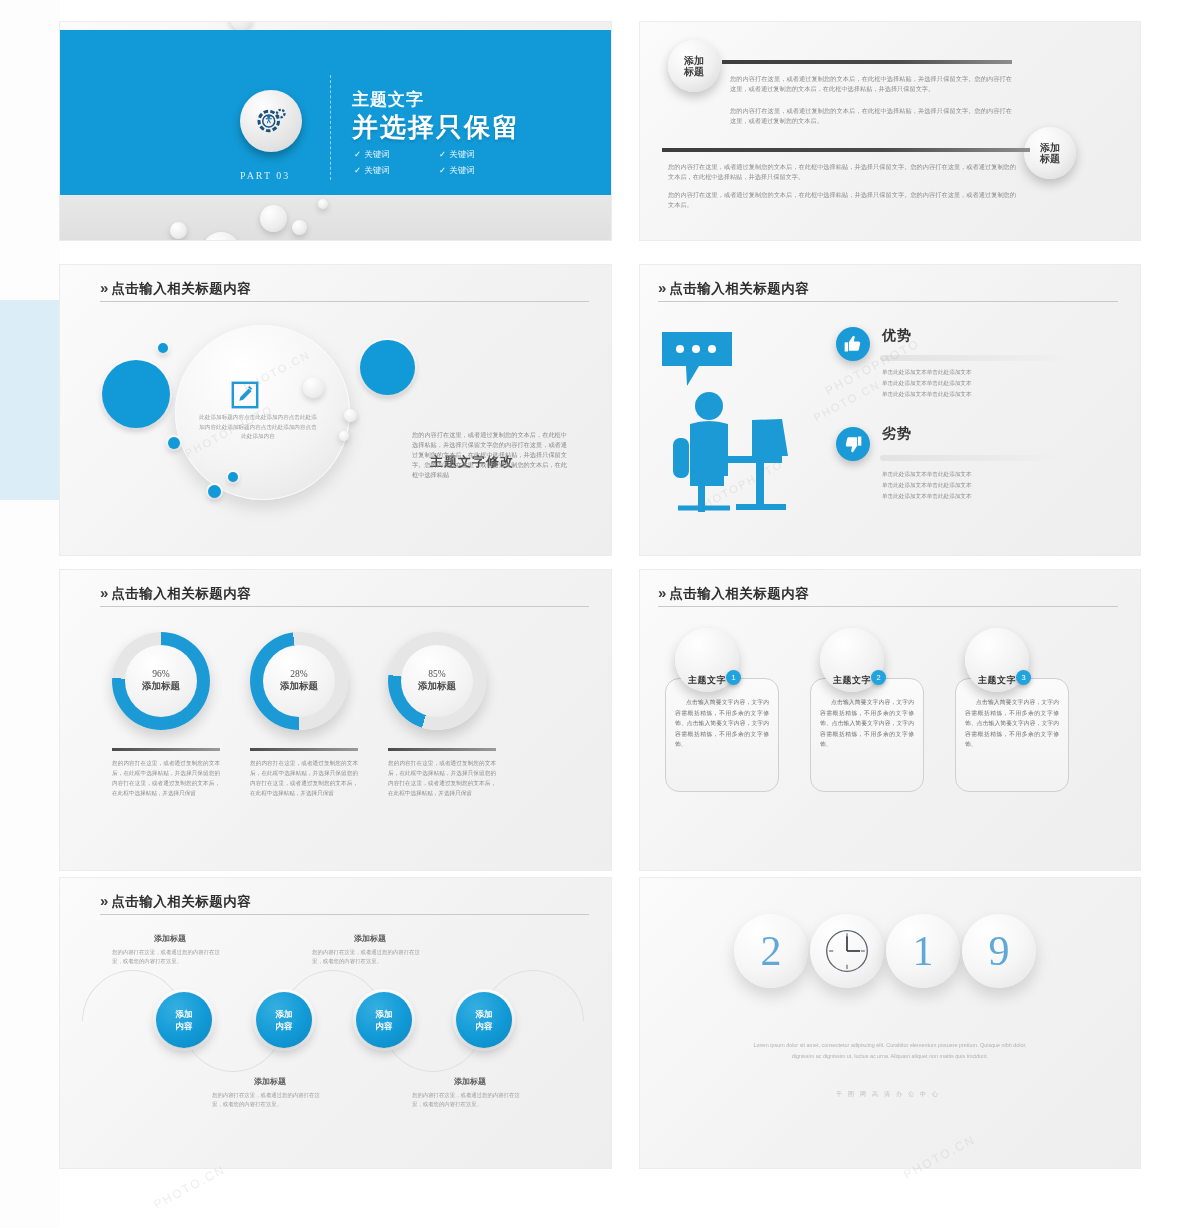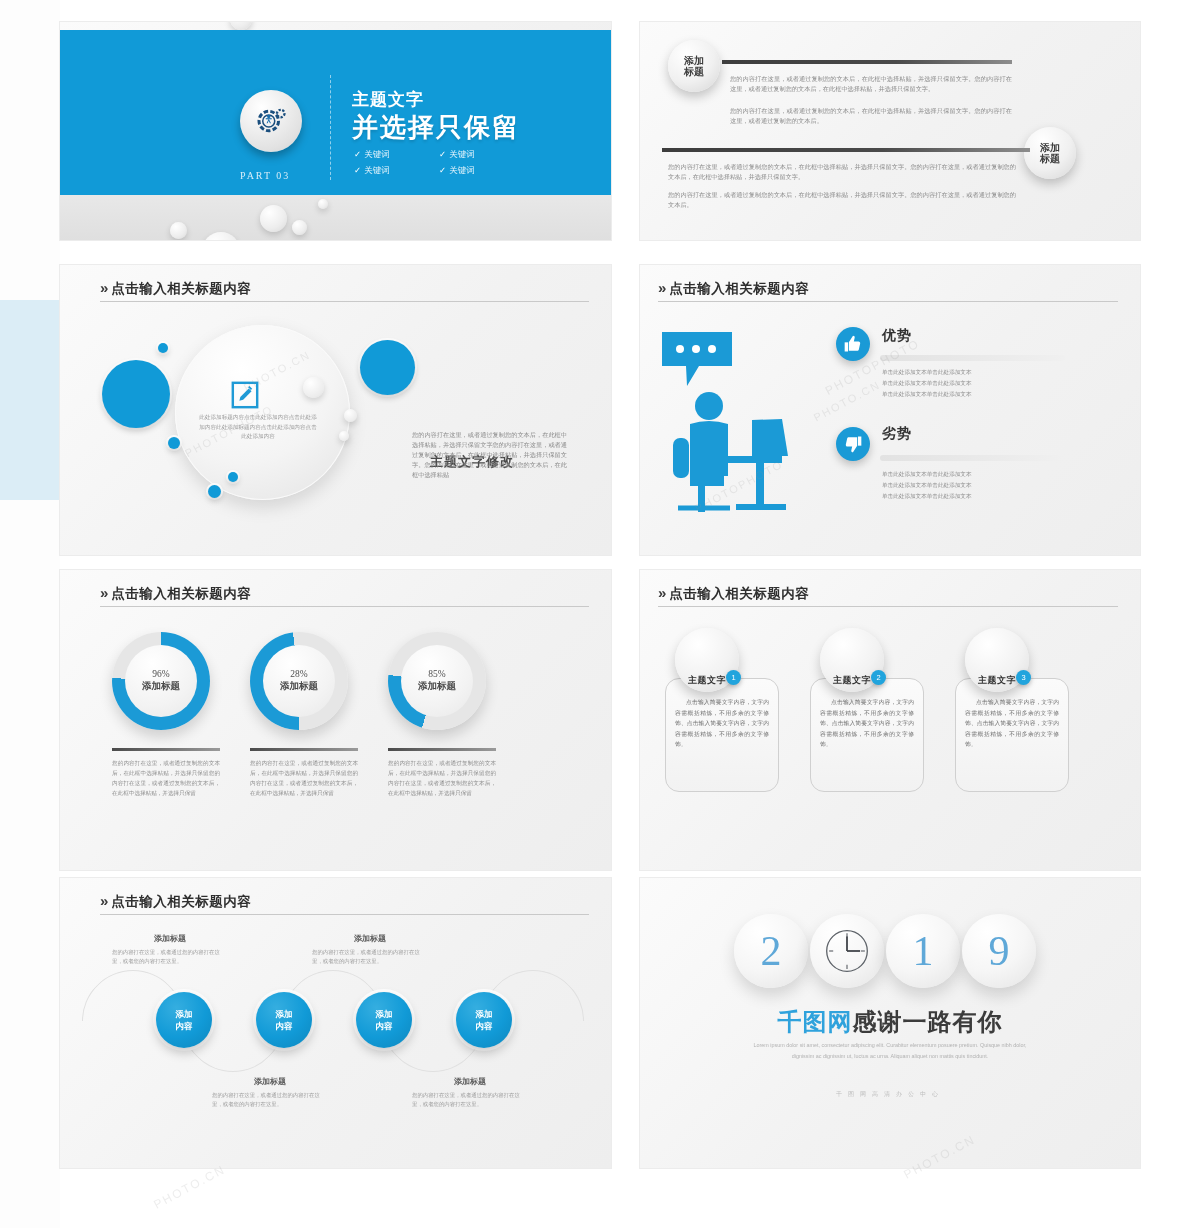--- a/index.html
+++ b/index.html
@@ -406,23 +406,20 @@
         <line x1="32" y1="32" x2="48" y2="32" stroke="#3f4348" stroke-width="2.2"></line>
       </svg>
     </div>
     <div class="y-ball" style="left:246px;top:36px;">
       <span class="dig">1</span>
     </div>
     <div class="y-ball" style="left:322px;top:36px;">
       <span class="dig">9</span>
     </div>
 
-    <div class="ty-title" style="top:128px;">
-      <span class="brand">千图网</span><span>感谢一路有你</span>
-    </div>
     <div class="ty-lorem" style="left:110px;top:162px;width:280px;">Lorem ipsum dolor sit amet, consectetur adipiscing elit. Curabitur elementum posuere pretium. Quisque nibh dolor, dignissim ac dignissim ut, luctus ac urna. Aliquam aliquet non mattis quis tincidunt.</div>
     <div class="ty-foot" style="top:212px;">千图网高清办公中心</div>
   </div>
 
   <div class="wm" style="left:150px;top:430px;font-size:14px;"></div>
   <div class="wm" style="left:820px;top:360px;font-size:12px;">PHOTOPHOTO</div>
   <div class="wm" style="left:150px;top:1180px;font-size:12px;">PHOTO.CN</div>
   <div class="wm" style="left:900px;top:1150px;font-size:12px;">PHOTO.CN</div>
 
 </div>

